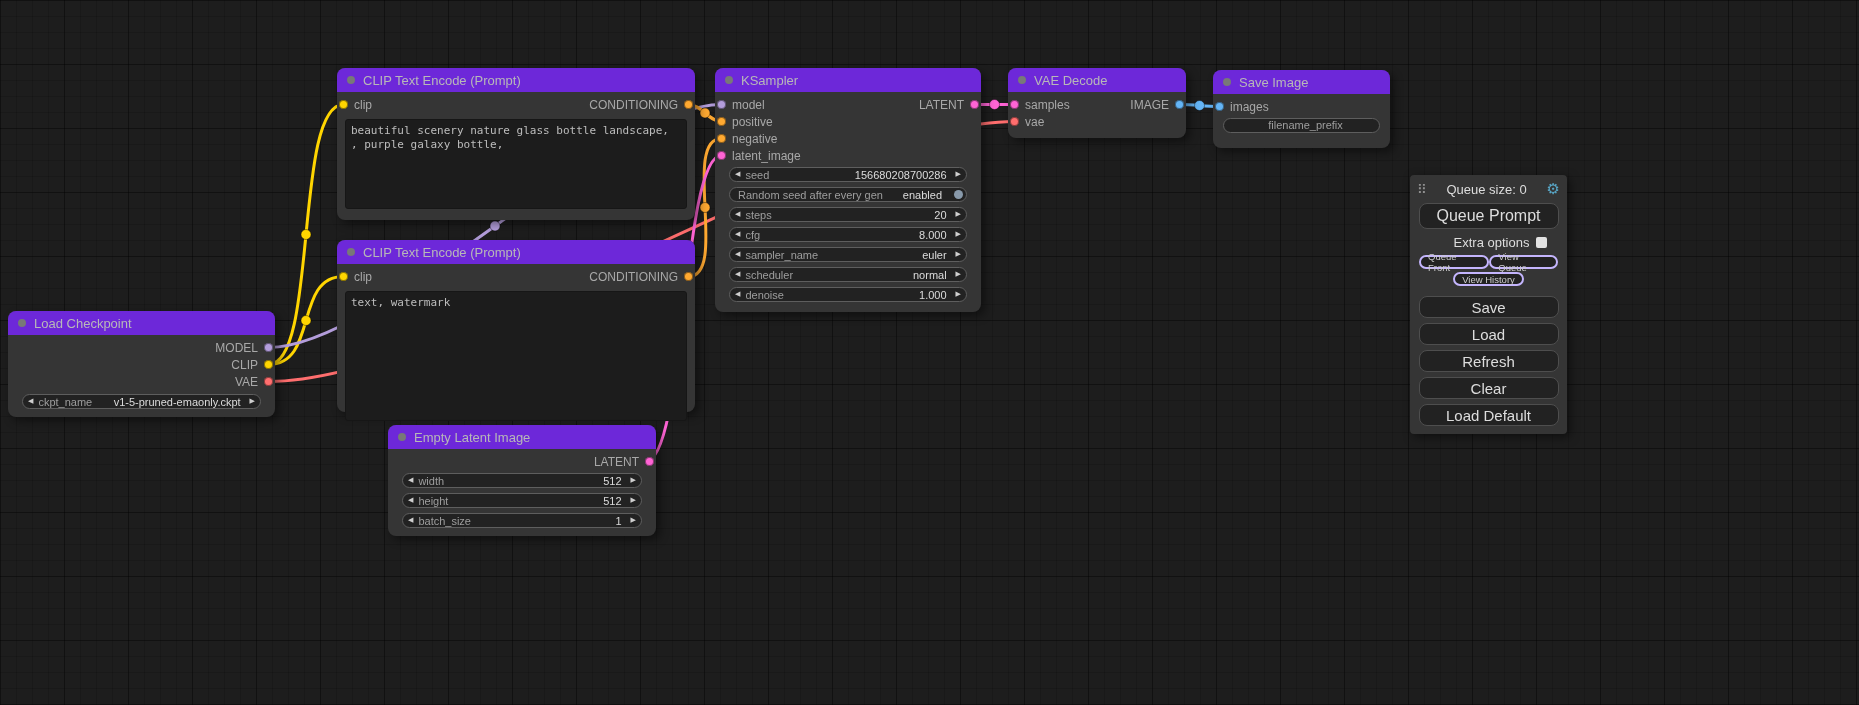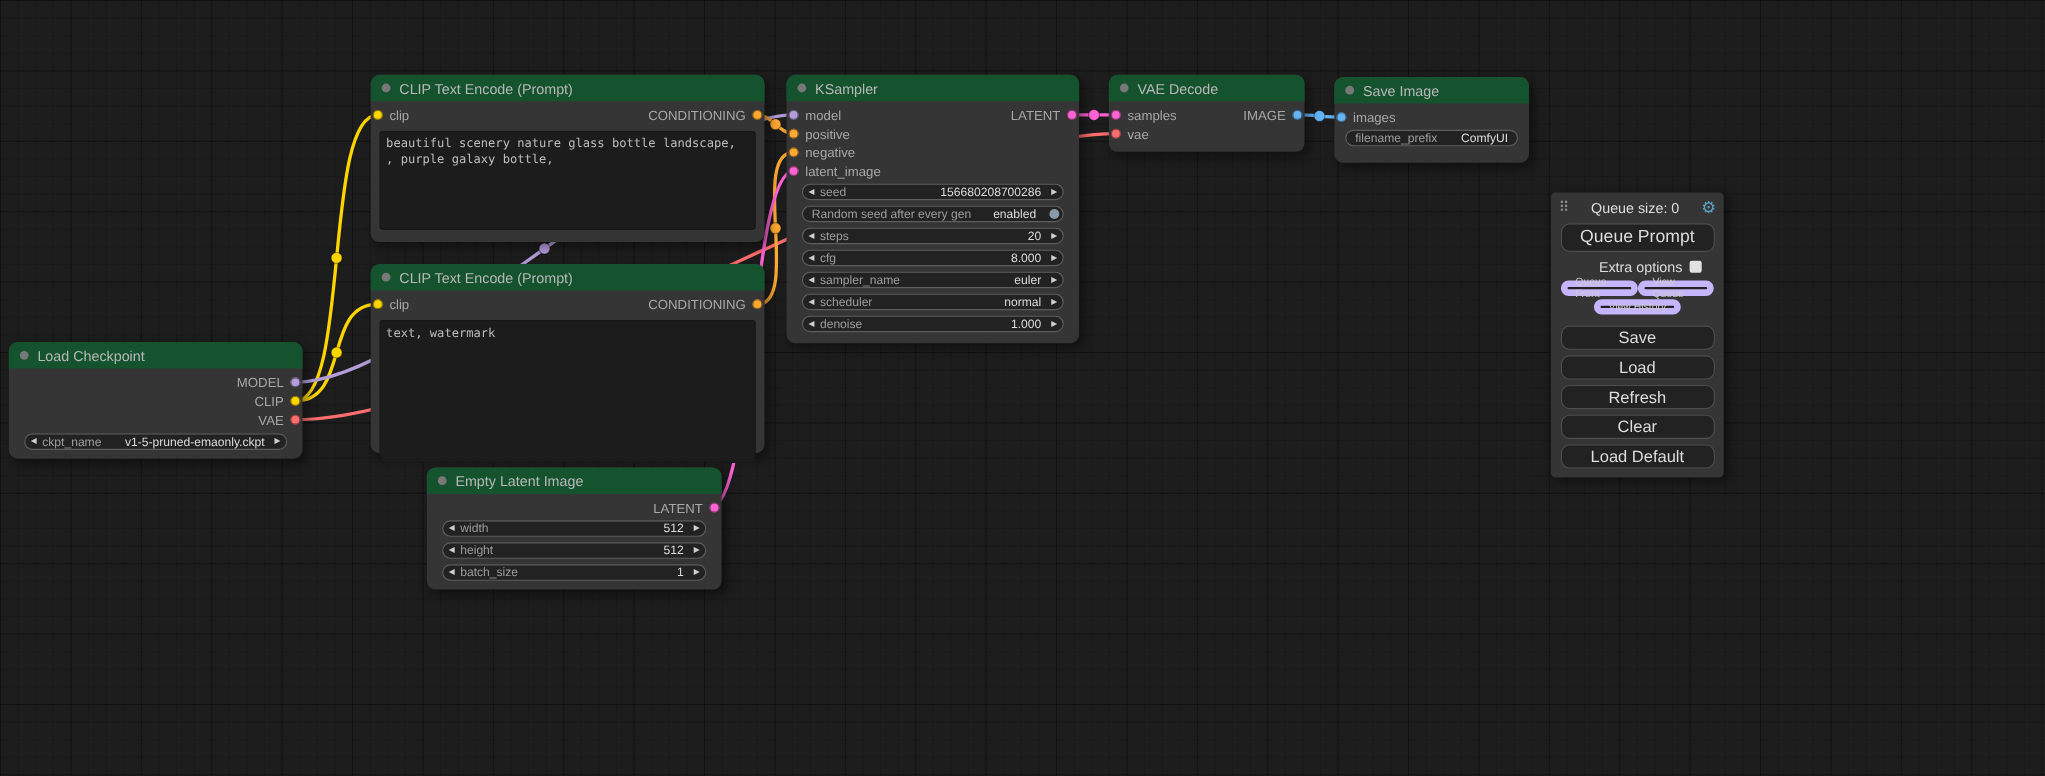--- a/index.html
+++ b/index.html
@@ -17,21 +17,21 @@
   }
   #wires{position:absolute;left:0;top:0;z-index:1;pointer-events:none;}
   #wires path{fill:none;stroke-width:3;stroke-linecap:round;}
   #wires circle{stroke:rgba(0,0,0,0.4);stroke-width:1;}
 
   .node{
     position:absolute;z-index:2;background:#353535;border-radius:8px;
     box-shadow:4px 4px 10px rgba(0,0,0,0.45);box-sizing:border-box;
   }
   .node-title{
-    height:24px;background:#14532d;border-radius:8px 8px 0 0;
+    height:24px;background:#6d28d9;border-radius:8px 8px 0 0;
     display:flex;align-items:center;padding:0 10px;
     color:#b8b8b8;font-size:13px;white-space:nowrap;overflow:hidden;
   }
   .tdot{width:8px;height:8px;border-radius:50%;background:#787878;margin-right:8px;flex:0 0 auto;}
   .slots{padding-top:4px;}
   .srow{display:flex;align-items:center;height:17px;padding:0 2px;font-size:12px;color:#a8a8a8;}
   .srow .slabel{margin:0 6px;}
   .srow.out{justify-content:flex-end;}
   .spacer{flex:1;}
   .dot{width:9px;height:9px;border-radius:50%;box-shadow:inset 0 0 0 1px rgba(0,0,0,0.45);flex:0 0 auto;}
@@ -77,21 +77,21 @@
     width:140px;height:22px;margin:5px auto 0;background:#222;border:1px solid #4e4e4e;
     border-radius:8px;color:#ddd;font-size:15px;cursor:pointer;box-sizing:border-box;
   }
   .mbtn.big{height:26px;font-size:16px;margin-top:4px;}
   .extra-row{display:flex;align-items:center;justify-content:center;gap:7px;height:22px;margin-top:2px;padding-left:24px;}
   .extra-label{color:#ddd;font-size:13px;}
   .checkbox{width:11px;height:11px;background:#e2e2e2;border-radius:2px;cursor:pointer;}
   .small-row{display:flex;justify-content:space-between;padding:0 9px;margin-top:2px;}
   .sbtn{
     display:inline-flex;align-items:center;justify-content:center;
-    background:#222;border:6px solid #c4b5fd;border-radius:7px;color:#ccc;
+    background:#222;border:2px solid #c4b5fd;border-radius:7px;color:#ccc;
     font-size:9.5px;height:14px;padding:0 7px;cursor:pointer;box-sizing:border-box;
   }
   .center-row{display:flex;justify-content:center;margin-top:3px;}
 </style>
 </head>
 <body>
 
 <div style="position:absolute;inset:0;">
 
   <svg id="wires" width="1859" height="705">
@@ -301,21 +301,21 @@
     <div class="node-title">
       <span class="tdot"></span>
       <span>Save Image</span>
     </div>
     <div class="slots">
       <div class="srow">
         <span class="dot c-image"></span>
         <span class="slabel">images</span>
       </div>
     </div>
-    <div class="widget plain mt3" style="margin-left:10px;margin-right:10px;">
+    <div class="widget plain mt3" style="margin-left:10px;margin-right:10px;flex-direction:column;">
       <span class="wname">filename_prefix</span>
       <span class="wval">ComfyUI</span>
     </div>
   </div>
 
   <div id="queue-panel">
     <div class="qp-header">
       <span class="drag-handle">⠿</span>
       <span class="queue-size">Queue size: 0</span>
       <span class="gear">⚙</span>

